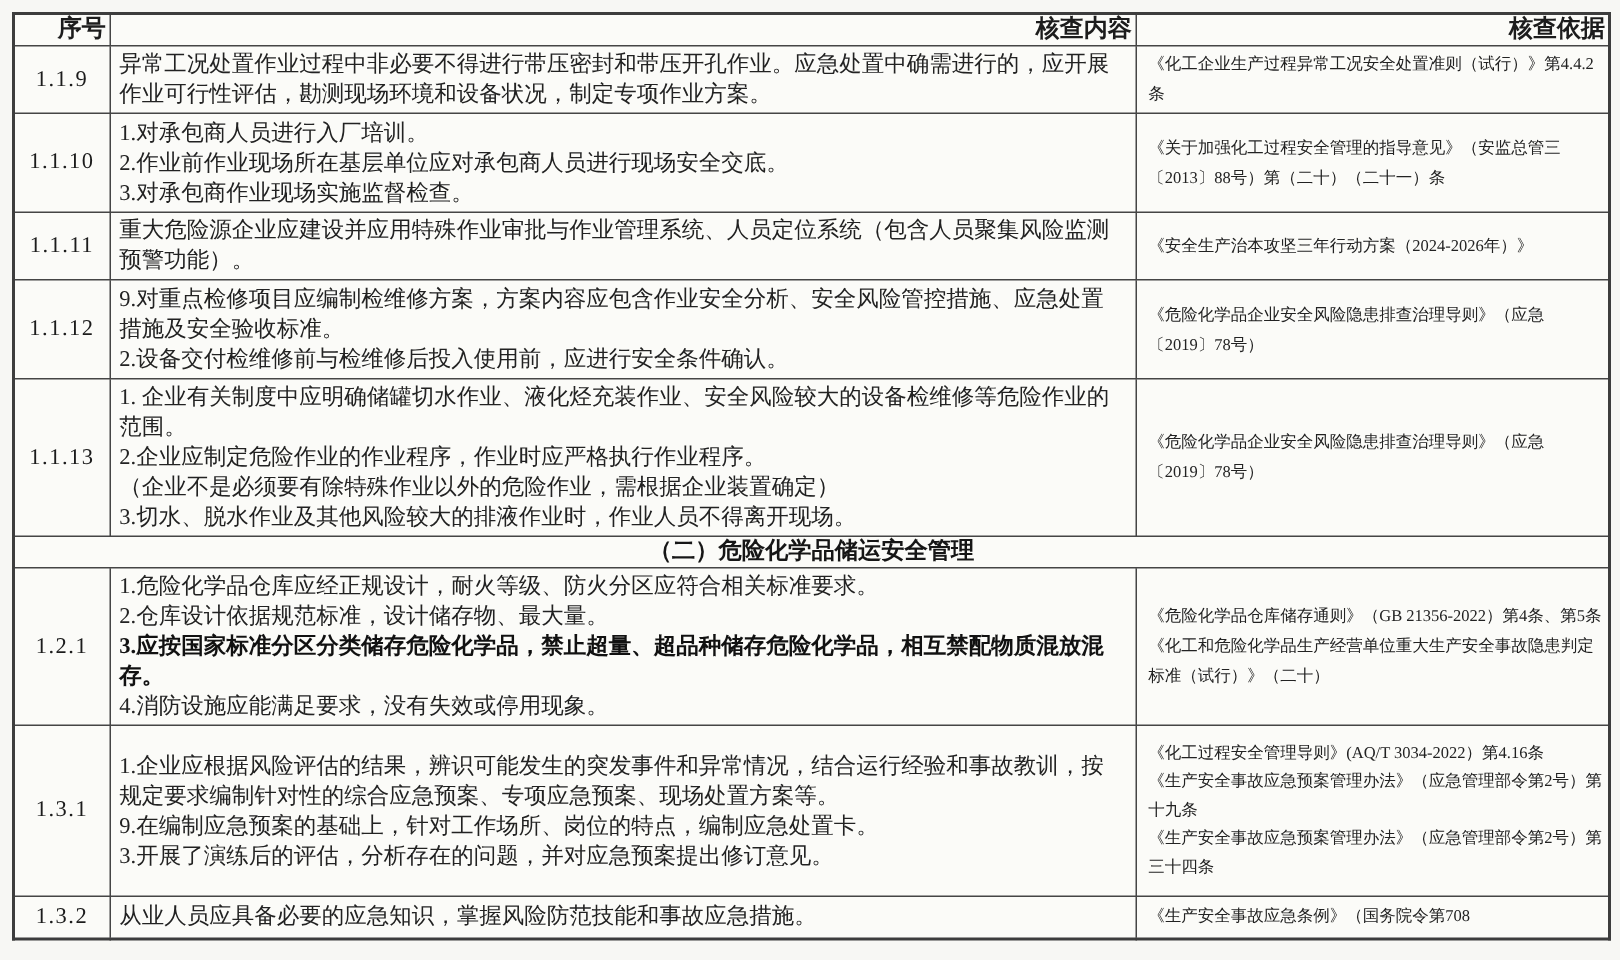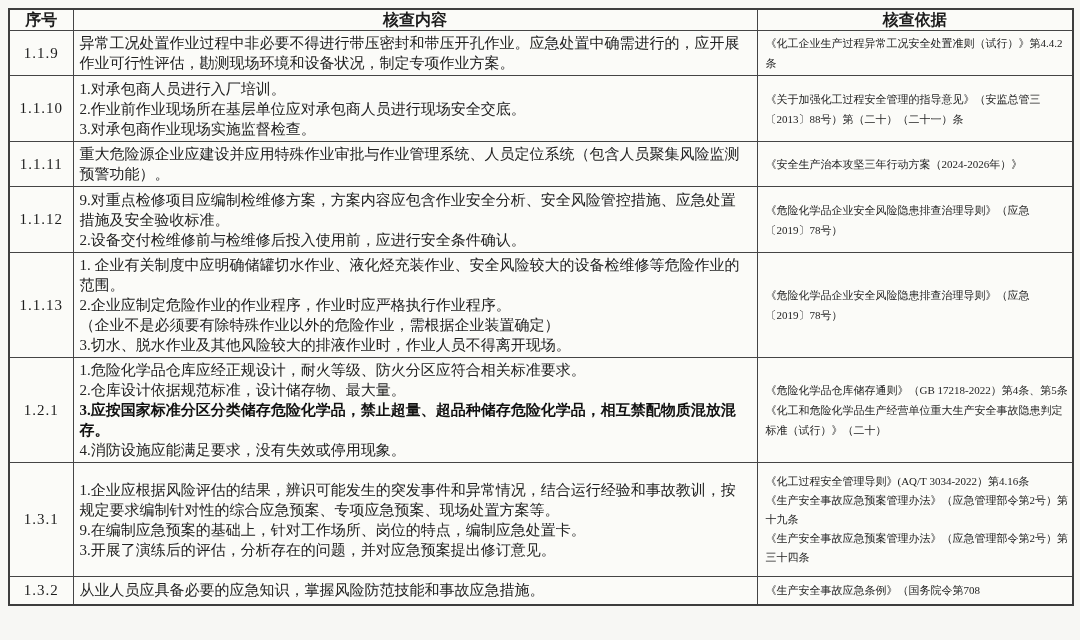--- a/index.html
+++ b/index.html
@@ -33,21 +33,21 @@
   }
   table.audit {
     border: 2px solid #3d3d3d;
   }
   col.c-num   { width: 64px; }
   col.c-cont  { width: 684px; }
   col.c-basis { width: 316px; }
   th.head {
     font-size: 16px;
     font-weight: bold;
-    text-align: center;
+    text-align: right;
     height: 21px;
     padding: 0 2px;
     line-height: 20px;
     color: #1c1c1c;
     margin-top: 14px;
   }
   td.num {
     text-align: center;
     font-size: 15px;
     letter-spacing: 1px;
@@ -141,30 +141,33 @@
           <td class="content">
             <div class="line">1. 企业有关制度中应明确储罐切水作业、液化烃充装作业、安全风险较大的设备检维修等危险作业的范围。</div>
             <div class="line">2.企业应制定危险作业的作业程序，作业时应严格执行作业程序。</div>
             <div class="line">（企业不是必须要有除特殊作业以外的危险作业，需根据企业装置确定）</div>
             <div class="line">3.切水、脱水作业及其他风险较大的排液作业时，作业人员不得离开现场。</div>
           </td>
           <td class="basis">
             <div class="line">《危险化学品企业安全风险隐患排查治理导则》（应急〔2019〕78号）</div>
           </td>
         </tr>
+        <tr>
+          <td colspan="3" class="section">（二）危险化学品储运安全管理</td>
+        </tr>
         <tr style="height: 104px;">
           <td class="num">1.2.1</td>
           <td class="content">
             <div class="line">1.危险化学品仓库应经正规设计，耐火等级、防火分区应符合相关标准要求。</div>
             <div class="line">2.仓库设计依据规范标准，设计储存物、最大量。</div>
             <div class="line bold">3.应按国家标准分区分类储存危险化学品，禁止超量、超品种储存危险化学品，相互禁配物质混放混存。</div>
             <div class="line">4.消防设施应能满足要求，没有失效或停用现象。</div>
           </td>
           <td class="basis">
-            <div class="line">《危险化学品仓库储存通则》（GB 17218-2022）第4条、第5条</div>
+            <div class="line">《危险化学品仓库储存通则》（GB 21356-2022）第4条、第5条</div>
             <div class="line">《化工和危险化学品生产经营单位重大生产安全事故隐患判定标准（试行）》（二十）</div>
           </td>
         </tr>
         <tr style="height: 114px;">
           <td class="num">1.3.1</td>
           <td class="content">
             <div class="line">1.企业应根据风险评估的结果，辨识可能发生的突发事件和异常情况，结合运行经验和事故教训，按规定要求编制针对性的综合应急预案、专项应急预案、现场处置方案等。</div>
             <div class="line">9.在编制应急预案的基础上，针对工作场所、岗位的特点，编制应急处置卡。</div>
             <div class="line">3.开展了演练后的评估，分析存在的问题，并对应急预案提出修订意见。</div>
           </td>

